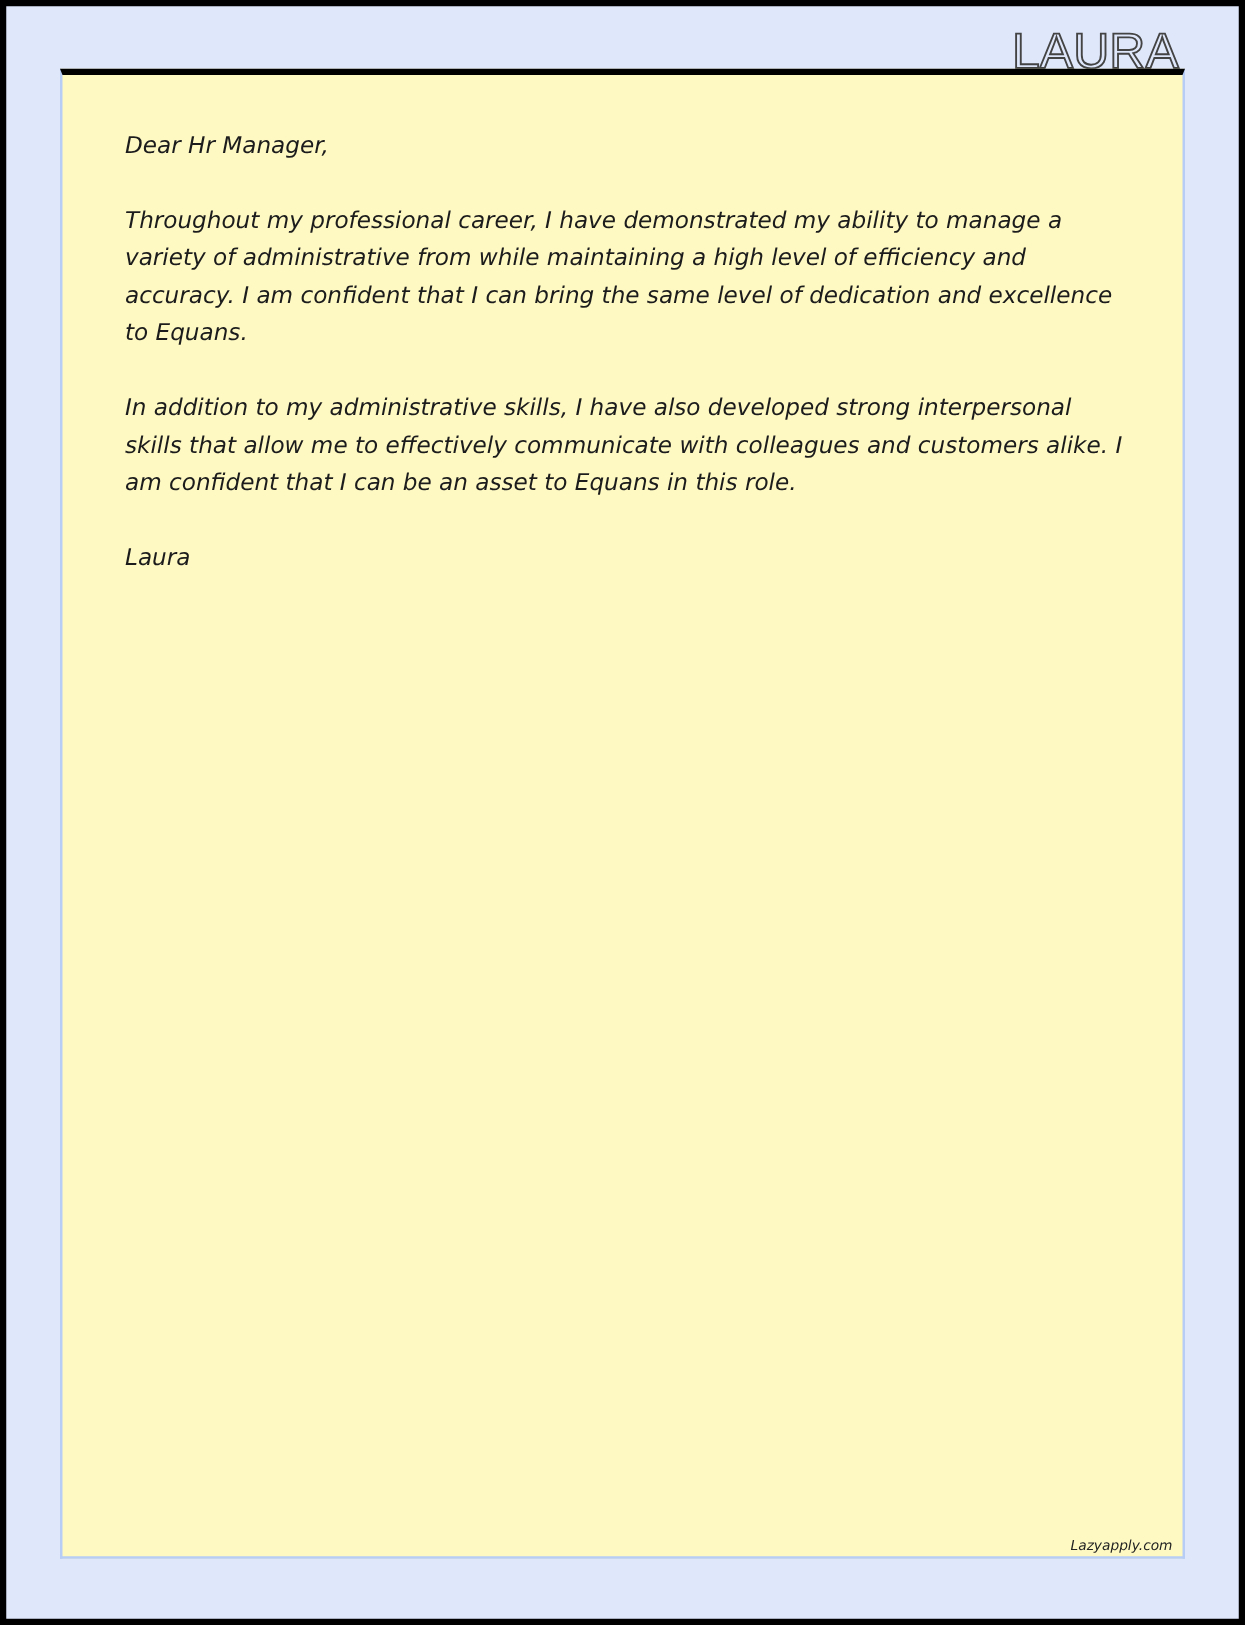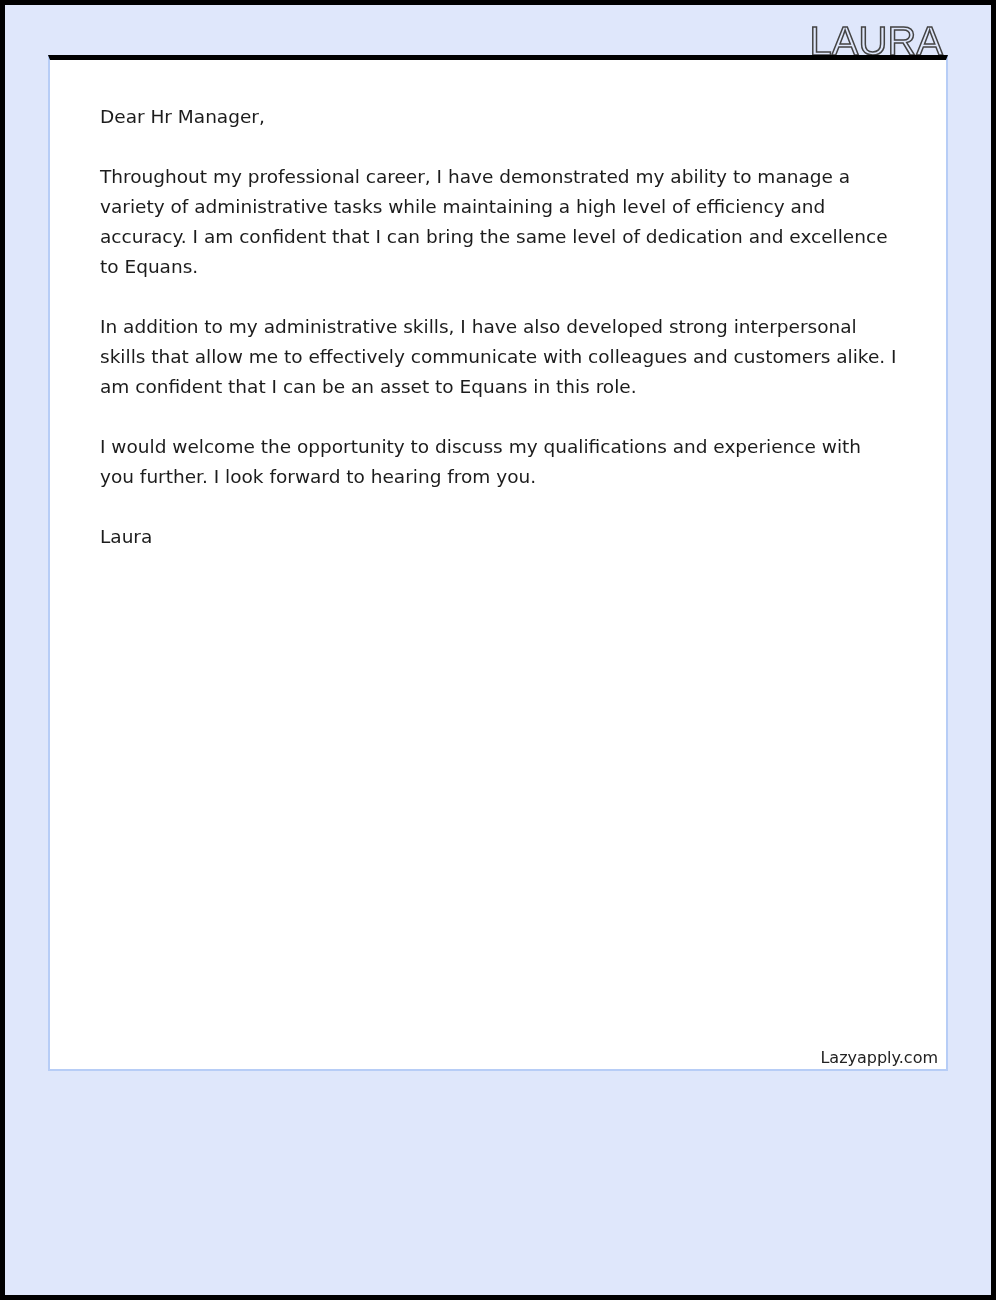--- a/index.html
+++ b/index.html
@@ -7,42 +7,41 @@
     width: 996px; height: 1300px; box-sizing: border-box;
     border: 5px solid #000; background: #dfe7fb; position: relative; overflow: hidden;
     font-family: "DejaVu Sans", sans-serif;
   }
   .brand {
     position: absolute; top: 14px; right: 48px;
     font-family: "Liberation Sans", sans-serif; font-size: 40px; letter-spacing: 0px;
     color: #dfe7fb; -webkit-text-stroke: 1.5px #444; line-height: 44px;
   }
   .card {
-    position: absolute; left: 43px; top: 50px; width: 900px; height: 1016px; box-sizing: border-box;
-    background: #ffffff; border-top: 5px solid #000; border-left: 2px solid #b7cdf6;
-    border-right: 2px solid #b7cdf6; border-bottom: 2px solid #b7cdf6;
+    position: absolute; left: 43px; top: 50px; width: 900px; height: 1192px; box-sizing: border-box;
+    background: #fef9c3; border-top: 5px solid #000; border-left: 2px solid #b7cdf6;
+    border-right: 2px solid #b7cdf6; border-bottom: 2px solid #b7cdf6; font-style: italic;
   }
   .content {
     position: absolute; left: 50px; top: 42px; width: 800px;
     font-size: 18.5px; line-height: 30px; color: #1c1c1c;
   }
   .content p { margin: 0 0 30px 0; }
   .content p.sig { margin-bottom: 10px; }
   .date { color: #2a88de; }
   .footer {
-    position: absolute; right: 8px; bottom: 2px; font-size: 16px; color: #222;
+    position: absolute; right: 8px; bottom: 2px; font-size: 11px; color: #222;
   }
 </style>
 </head>
 <body>
 
 <div class="brand">LAURA</div>
 
 <div class="card">
   <div class="content">
     <p>Dear Hr Manager,</p>
-    <p>Throughout my professional career, I have demonstrated my ability to manage a variety of administrative tasks while maintaining a high level of efficiency and accuracy. I am confident that I can bring the same level of dedication and excellence to Equans.</p>
+    <p>Throughout my professional career, I have demonstrated my ability to manage a variety of administrative from while maintaining a high level of efficiency and accuracy. I am confident that I can bring the same level of dedication and excellence to Equans.</p>
     <p>In addition to my administrative skills, I have also developed strong interpersonal skills that allow me to effectively communicate with colleagues and customers alike. I am confident that I can be an asset to Equans in this role.</p>
-    <p>I would welcome the opportunity to discuss my qualifications and experience with you further. I look forward to hearing from you.</p>
     <p class="sig">Laura</p>
   </div>
   <div class="footer">Lazyapply.com</div>
 </div>
 
 </body></html>

